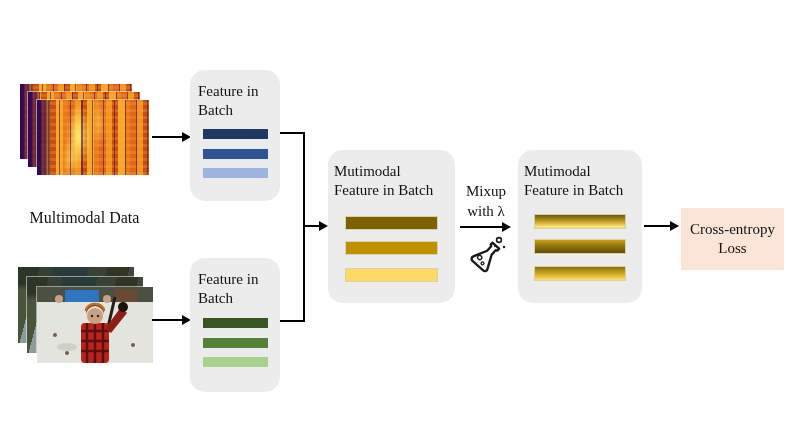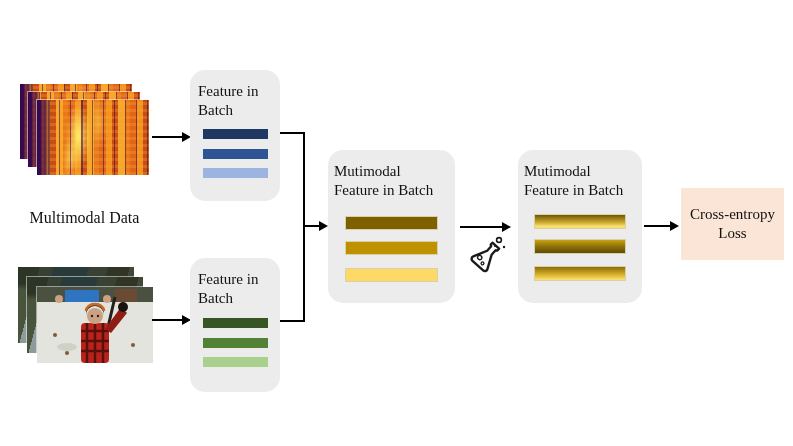--- a/index.html
+++ b/index.html
@@ -40,21 +40,21 @@
   .ahead{position:absolute;width:0;height:0;
          border-top:5px solid transparent;border-bottom:5px solid transparent;
          border-left:9px solid #000;}
 
   
   .lbl{position:absolute;text-align:center;}
   #lbl-mmdata{left:22px;top:209px;width:125px;font-size:16px;}
   #lbl-mixup{left:454px;top:182px;width:64px;font-size:15px;line-height:1.3;}
 
   
-  #loss-box{position:absolute;left:681px;top:188px;width:103px;height:72px;
+  #loss-box{position:absolute;left:681px;top:208px;width:103px;height:62px;
             display:flex;align-items:center;justify-content:center;text-align:center;
             font-size:15px;line-height:1.3;}
   #loss-box .inner{width:96px;}
 
   #flask{position:absolute;left:462px;top:232px;width:48px;height:48px;}
 </style>
 </head>
 <body>
 
 <div id="canvas">
@@ -121,20 +121,21 @@
   <div class="hline" style="left:303px;top:225px;width:18px;"></div>
   <div class="ahead" style="left:319px;top:221px;"></div>
 
   <div class="box" style="left: 328px; top: 150px; width: 127px; height: 153px; background: rgb(236, 236, 236);">
     <div class="box-title" style="left:6px;right:6px;">Mutimodal Feature in Batch</div>
     <div class="bar edged" style="left: 18px; top: 67px; width: 91px; height: 12px; background: rgb(127, 96, 0);"></div>
     <div class="bar edged" style="left: 18px; top: 92px; width: 91px; height: 12px; background: rgb(191, 144, 0);"></div>
     <div class="bar edged" style="left: 18px; top: 119px; width: 91px; height: 12px; background: rgb(255, 217, 102);"></div>
   </div>
 
+  <div class="lbl" id="lbl-mixup">Mixup with λ</div>
   <div class="hline" style="left:460px;top:226px;width:44px;"></div>
   <div class="ahead" style="left:502px;top:222px;"></div>
   <div id="flask">
     <svg width="48" height="48" viewBox="0 0 48 48">
       <g transform="rotate(42 22 26)">
         <path d="M18 9 h9 v2.5 l-1.5 1 v6 l6.5 13.5 a2.6 2.6 0 0 1 -2.3 3.8 H15.3 a2.6 2.6 0 0 1 -2.3 -3.8 L19.5 18.5 v-6 L18 11.5 Z" fill="#ffffff" stroke="#1a1a1a" stroke-width="2.4" stroke-linejoin="round"></path>
         <circle cx="18.5" cy="28.5" r="2.1" fill="none" stroke="#1a1a1a" stroke-width="1.4"></circle>
         <circle cx="24.5" cy="31" r="1.4" fill="none" stroke="#1a1a1a" stroke-width="1.3"></circle>
       </g>
       <circle cx="37" cy="8" r="2.4" fill="none" stroke="#1a1a1a" stroke-width="1.6"></circle>

